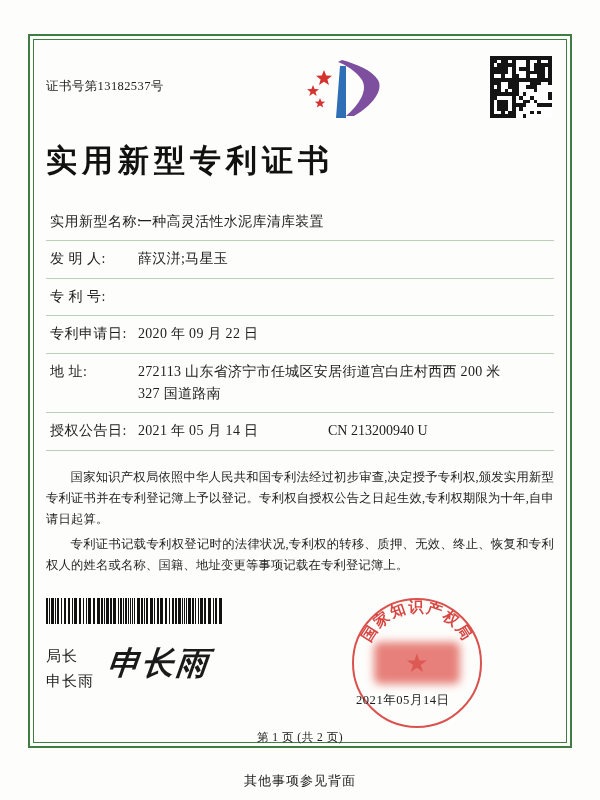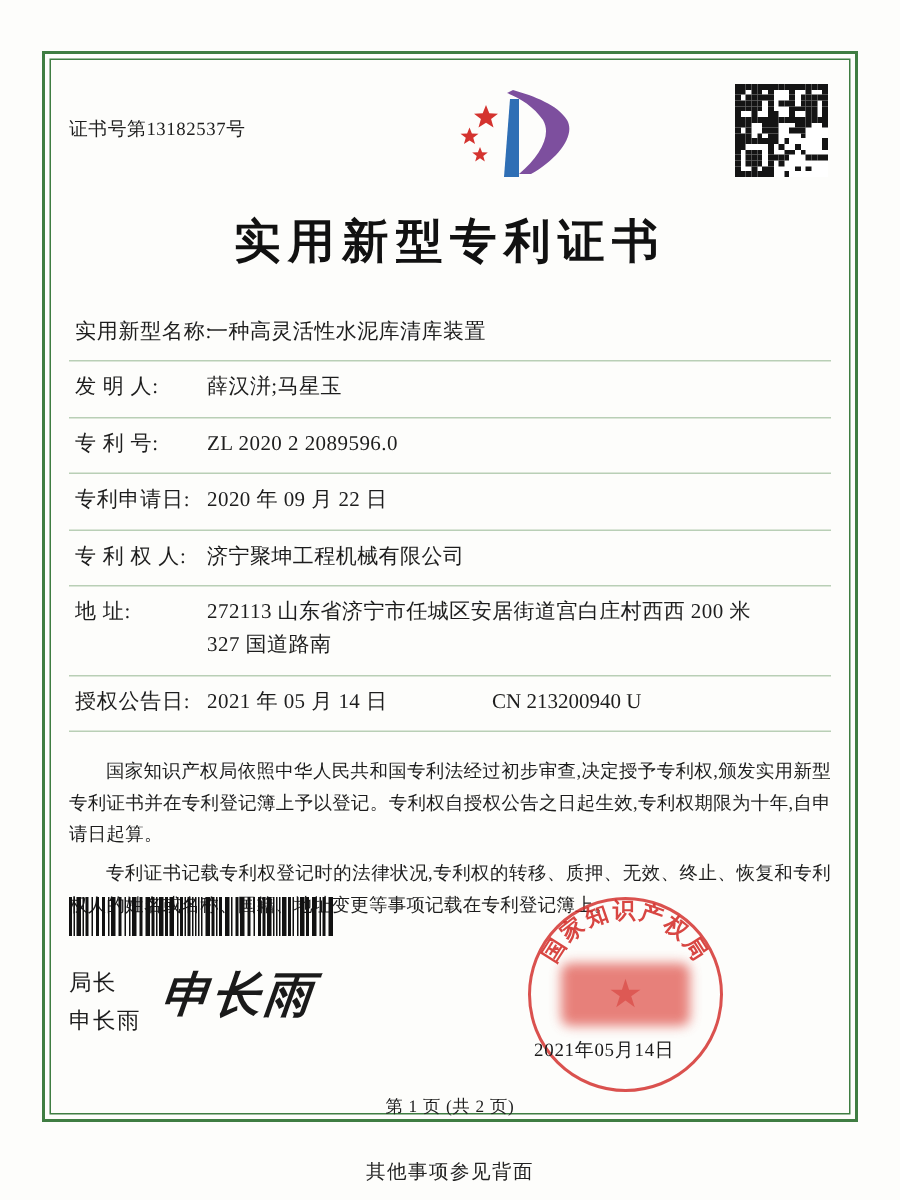--- a/index.html
+++ b/index.html
@@ -73,21 +73,21 @@
     margin-right: 2px;
     display: grid;
     grid-template-columns: repeat(17, 1fr);
     grid-template-rows: repeat(17, 1fr);
     background: #ffffff;
   }
   .qr i { background: transparent; }
   .qr i.on { background: #141414; }
 
   .title {
-    text-align: center;
+    text-align: left;
     font-size: 31px;
     font-weight: bold;
     letter-spacing: 5px;
     margin-top: 14px;
     margin-bottom: 6px;
     color: #111;
     font-family: "Liberation Serif", serif;
   }
 
   .fields {
@@ -580,32 +580,27 @@
         <div class="fvalue">一种高灵活性水泥库清库装置</div>
       </div>
 
       <div class="frow">
         <div class="flabel">发 明 人:</div>
         <div class="fvalue">薛汉洴;马星玉</div>
       </div>
 
       <div class="frow">
         <div class="flabel">专 利 号:</div>
-        <div class="fvalue">ZL 2020 2 2089596.0</div>
       </div>
 
       <div class="frow">
         <div class="flabel">专利申请日:</div>
         <div class="fvalue">2020 年 09 月 22 日</div>
       </div>
 
-      <div class="frow">
-        <div class="flabel">专 利 权 人:</div>
-        <div class="fvalue">济宁聚坤工程机械有限公司</div>
-      </div>
 
       <div class="frow">
         <div class="flabel">地        址:</div>
         <div class="fvalue">
           <span>272113  山东省济宁市任城区安居街道宫白庄村西西 200 米</span>
           <span class="line2">327 国道路南</span>
         </div>
       </div>
 
       <div class="frow split last">

